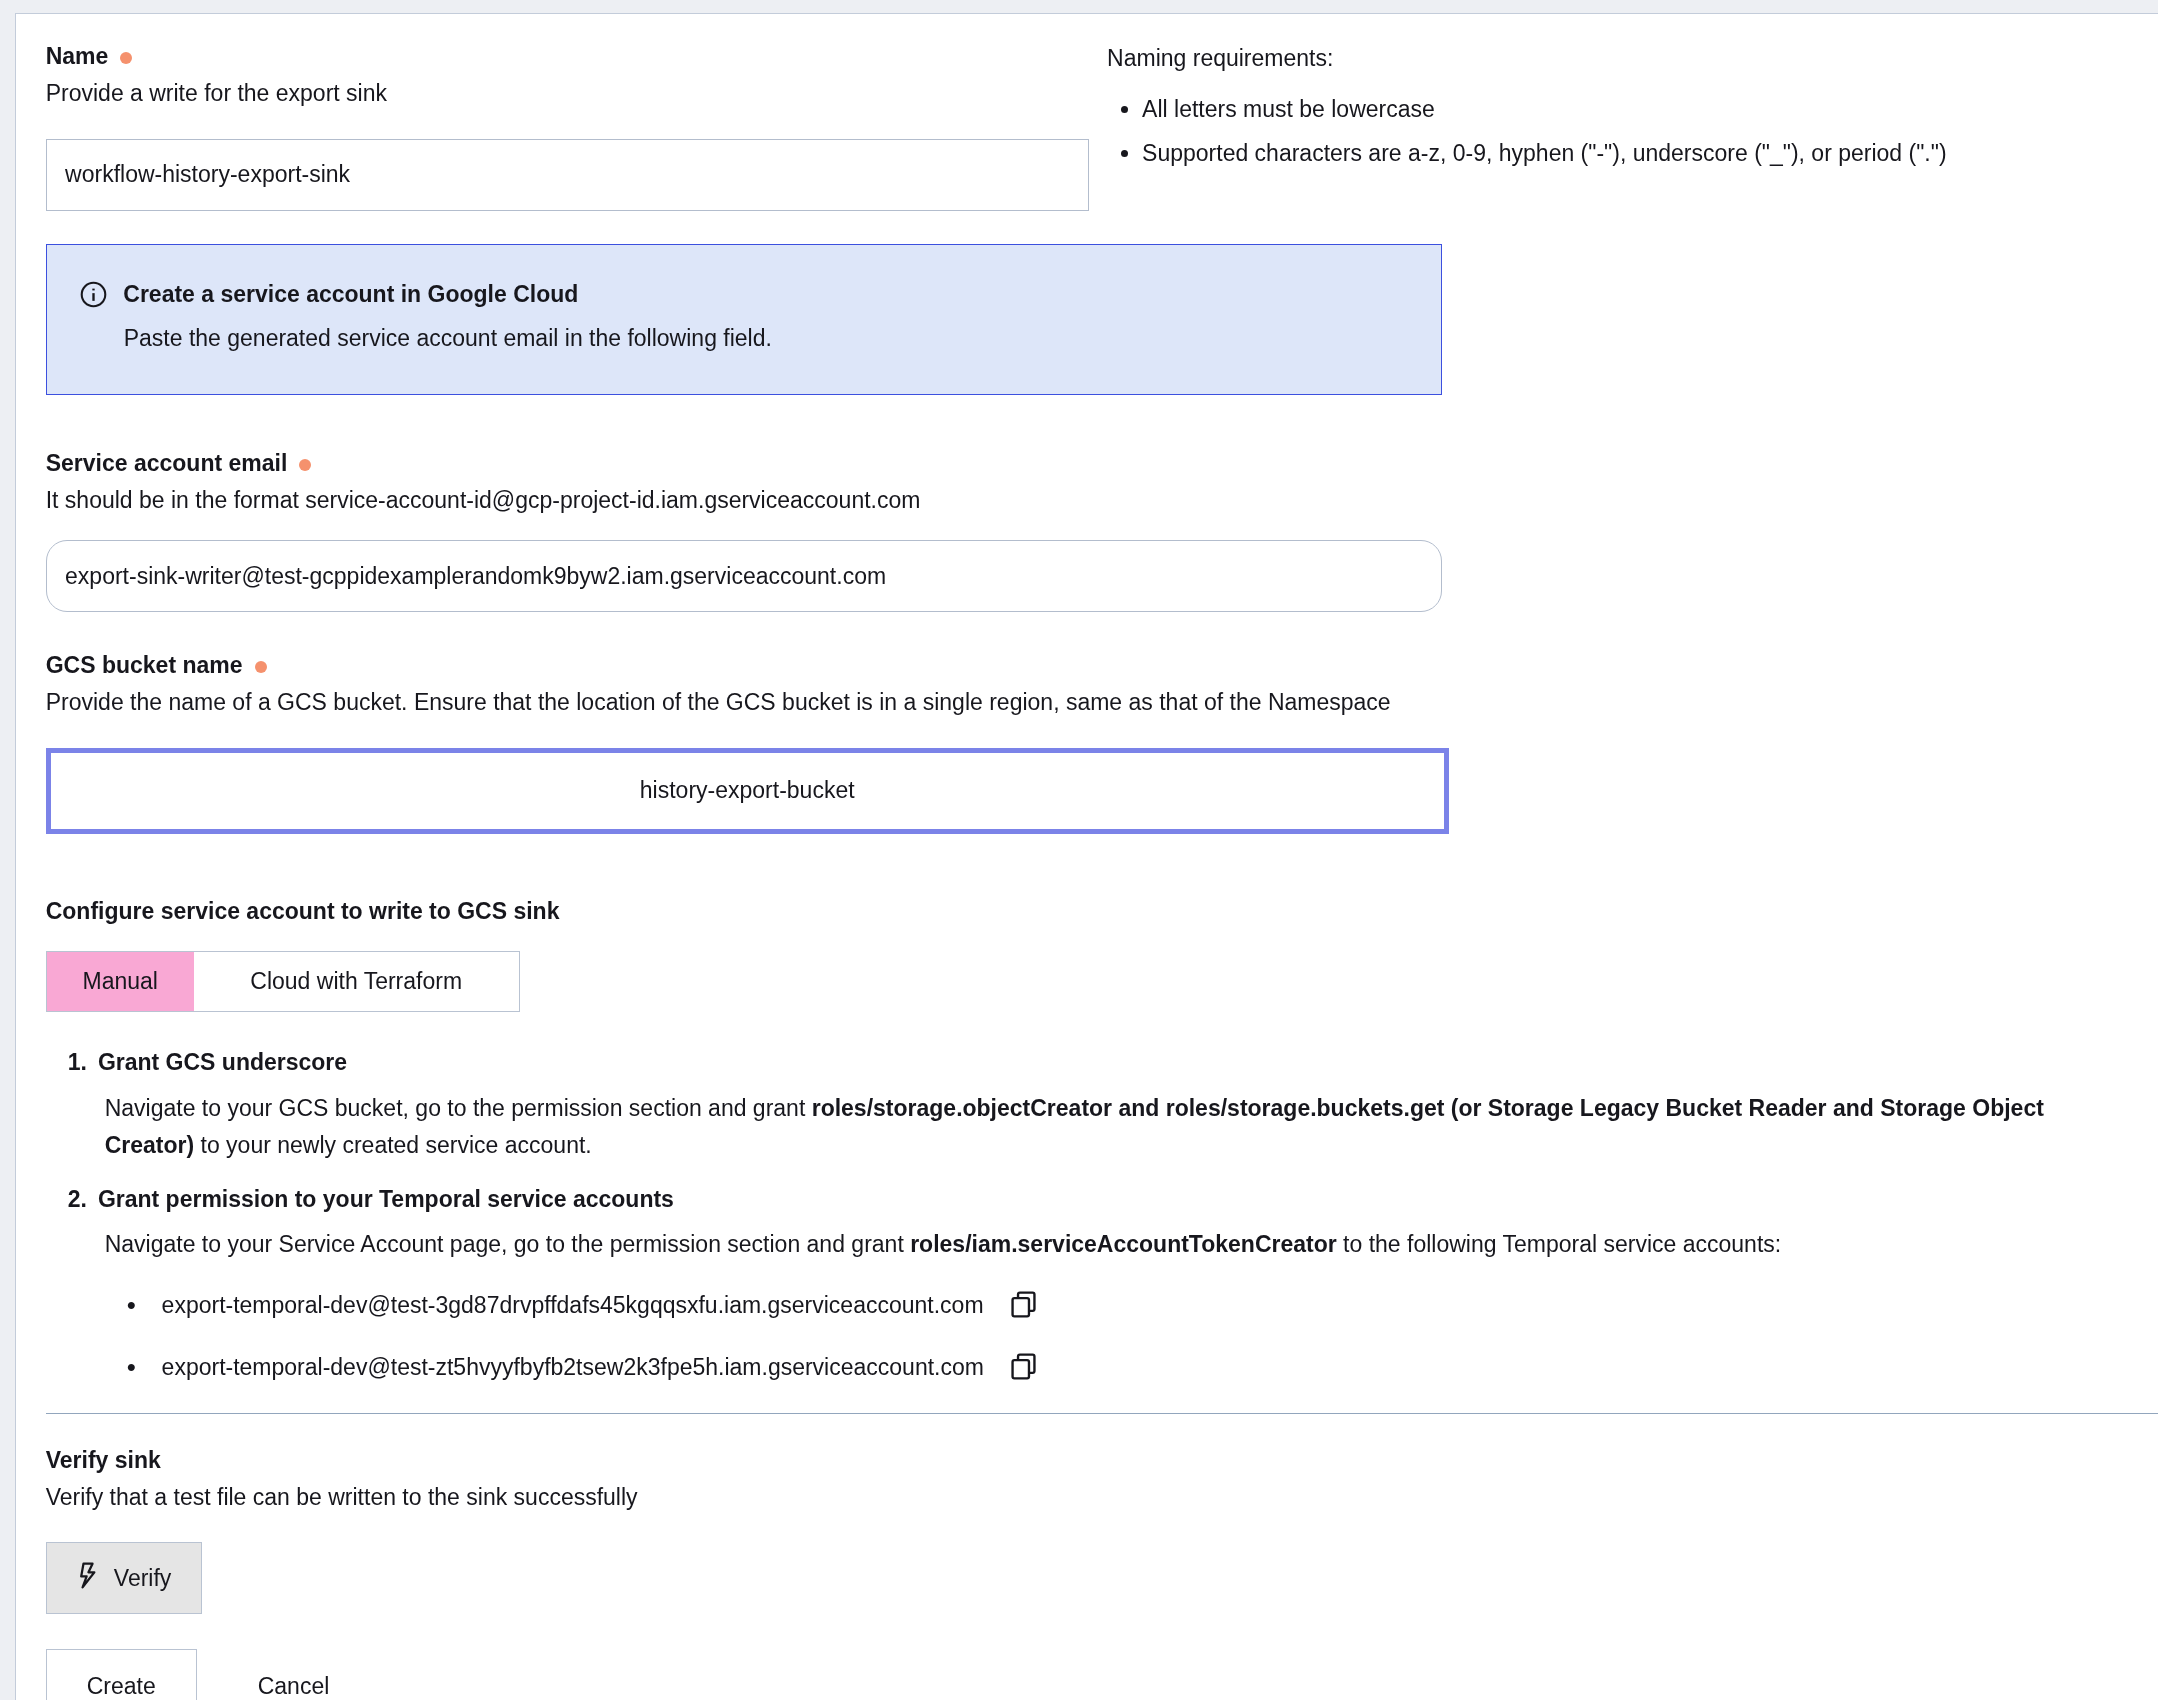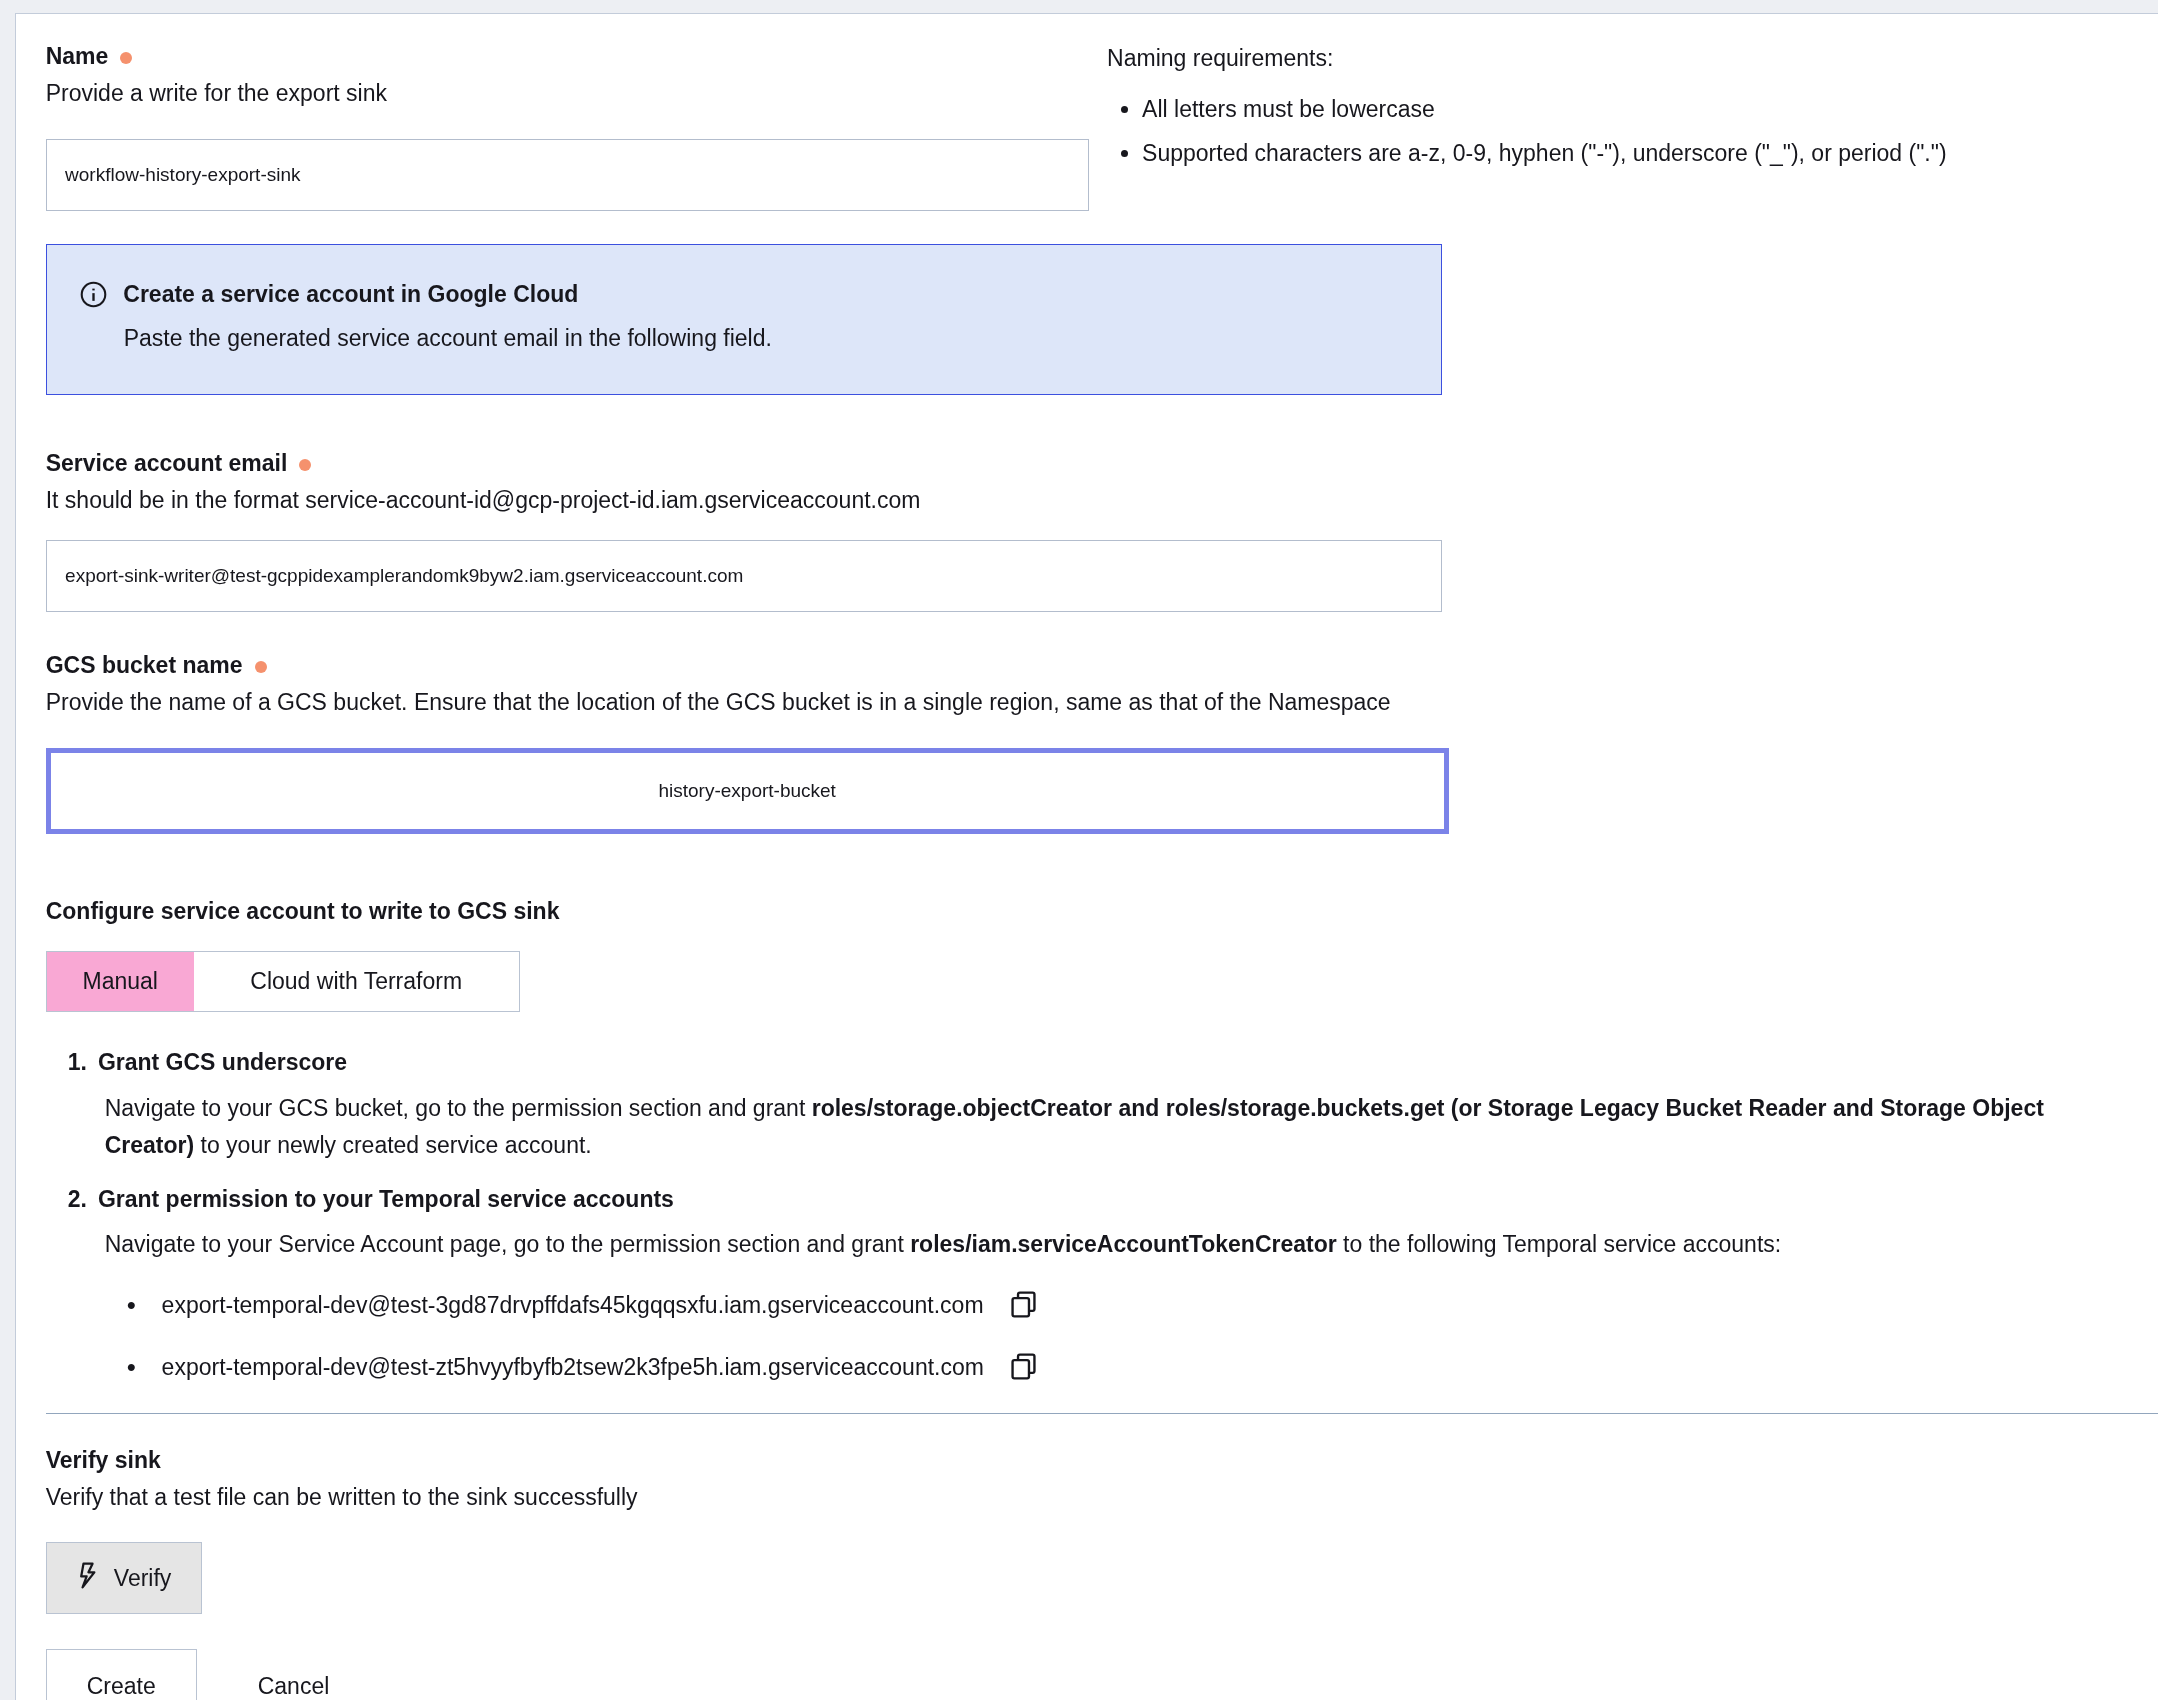--- a/index.html
+++ b/index.html
@@ -30,25 +30,25 @@
   .top-left { width: 1043px; flex: none; }
   .top-right { margin-left: 18.4px; flex: 1; padding-top: 1.8px; }
 
   .text-input {
     display: block;
     width: 1043px; height: 72px;
     margin-top: 31px;
     border: 1.8px solid #b3bdcd;
     background: #fff;
     font-family: "Liberation Sans", sans-serif;
-    font-size: 19px; color: #17171d;
+    font-size: 23px; color: #17171d;
     padding: 0 18.4px;
     outline: none;
   }
-  .text-input.wide { width: 1396px; margin-top: 26px; }
+  .text-input.wide { width: 1396px; margin-top: 26px; border-radius: 21px; }
   .text-input.focused {
     width: 1403px; height: 86px;
     border: 5.5px solid #7b83e8;
     padding: 0 16.5px;
     text-align: center;
   }
 
   .req-title { line-height: 27.5px; }
   .req-list { margin: 14.7px 0 0 0; padding-left: 35px; }
   .req-list li { line-height: 44px; }

